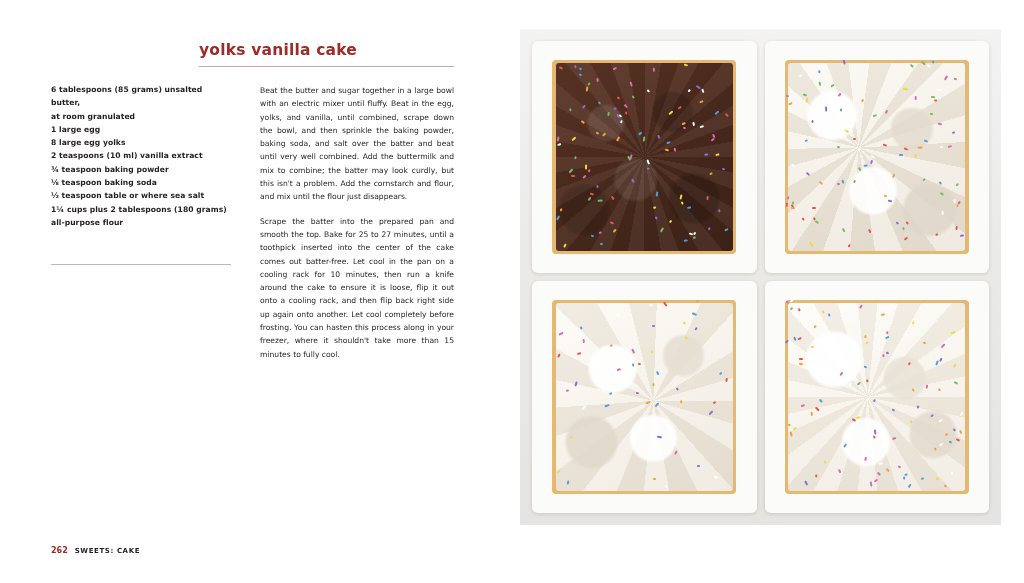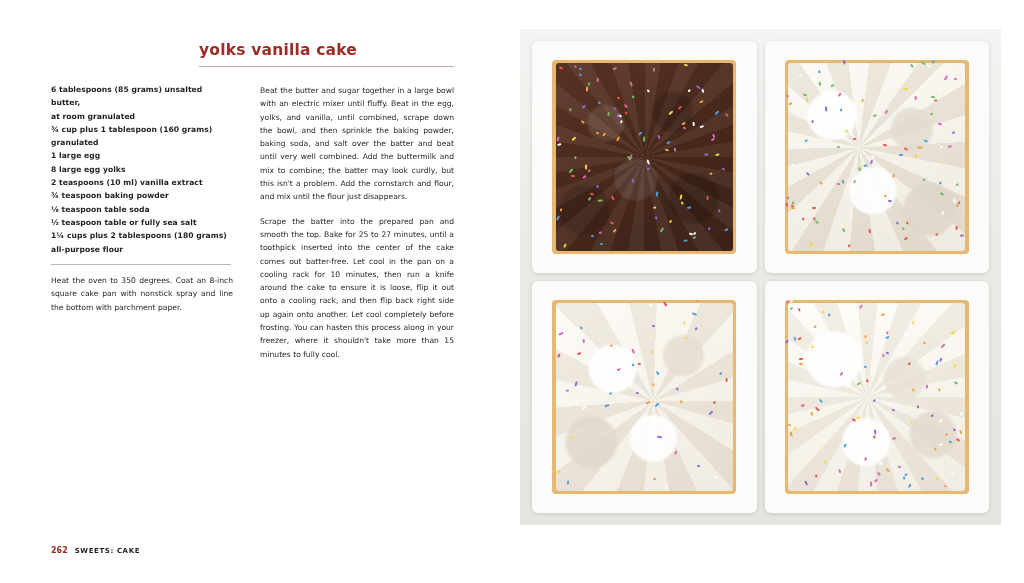--- a/index.html
+++ b/index.html
@@ -254,35 +254,33 @@
 
   <div class="left-page">
 
     <div class="recipe-title">yolks vanilla cake</div>
     <div class="title-rule"></div>
 
     <div class="col-ingredients">
       <ul class="ing-list">
         <li>6 tablespoons (85 grams) unsalted butter,</li>
         <li>at room granulated</li>
-        <li>¾ cup plus 1 tablespoon (160 grams) granulated</li>
         <li>1 large egg</li>
         <li>8 large egg yolks</li>
         <li>2 teaspoons (10 ml) vanilla extract</li>
         <li>¾ teaspoon baking powder</li>
-        <li>⅛ teaspoon table soda</li>
-        <li>½ teaspoon table or fully sea salt</li>
+        <li>⅛ teaspoon baking soda</li>
+        <li>½ teaspoon table or where sea salt</li>
         <li>1¼ cups plus 2 tablespoons (180 grams)</li>
         <li>all-purpose flour</li>
       </ul>
     </div>
 
     <div class="ing-rule"></div>
 
-    <div class="prep-note">Heat the oven to 350 degrees. Coat an 8-inch square cake pan with nonstick spray and line the bottom with parchment paper.</div>
 
     <div class="col-method">
       <p>Beat the butter and sugar together in a large bowl with an electric mixer until fluffy. Beat in the egg, yolks, and vanilla, until combined, scrape down the bowl, and then sprinkle the baking powder, baking soda, and salt over the batter and beat until very well combined. Add the buttermilk and mix to combine; the batter may look curdly, but this isn't a problem. Add the cornstarch and flour, and mix until the flour just disappears.</p>
       <p>Scrape the batter into the prepared pan and smooth the top. Bake for 25 to 27 minutes, until a toothpick inserted into the center of the cake comes out batter-free. Let cool in the pan on a cooling rack for 10 minutes, then run a knife around the cake to ensure it is loose, flip it out onto a cooling rack, and then flip back right side up again onto another. Let cool completely before frosting. You can hasten this process along in your freezer, where it shouldn't take more than 15 minutes to fully cool.</p>
     </div>
 
     <div class="footer">
       <span class="folio">262</span>
       <span class="running-head">SWEETS: CAKE</span>
     </div>

